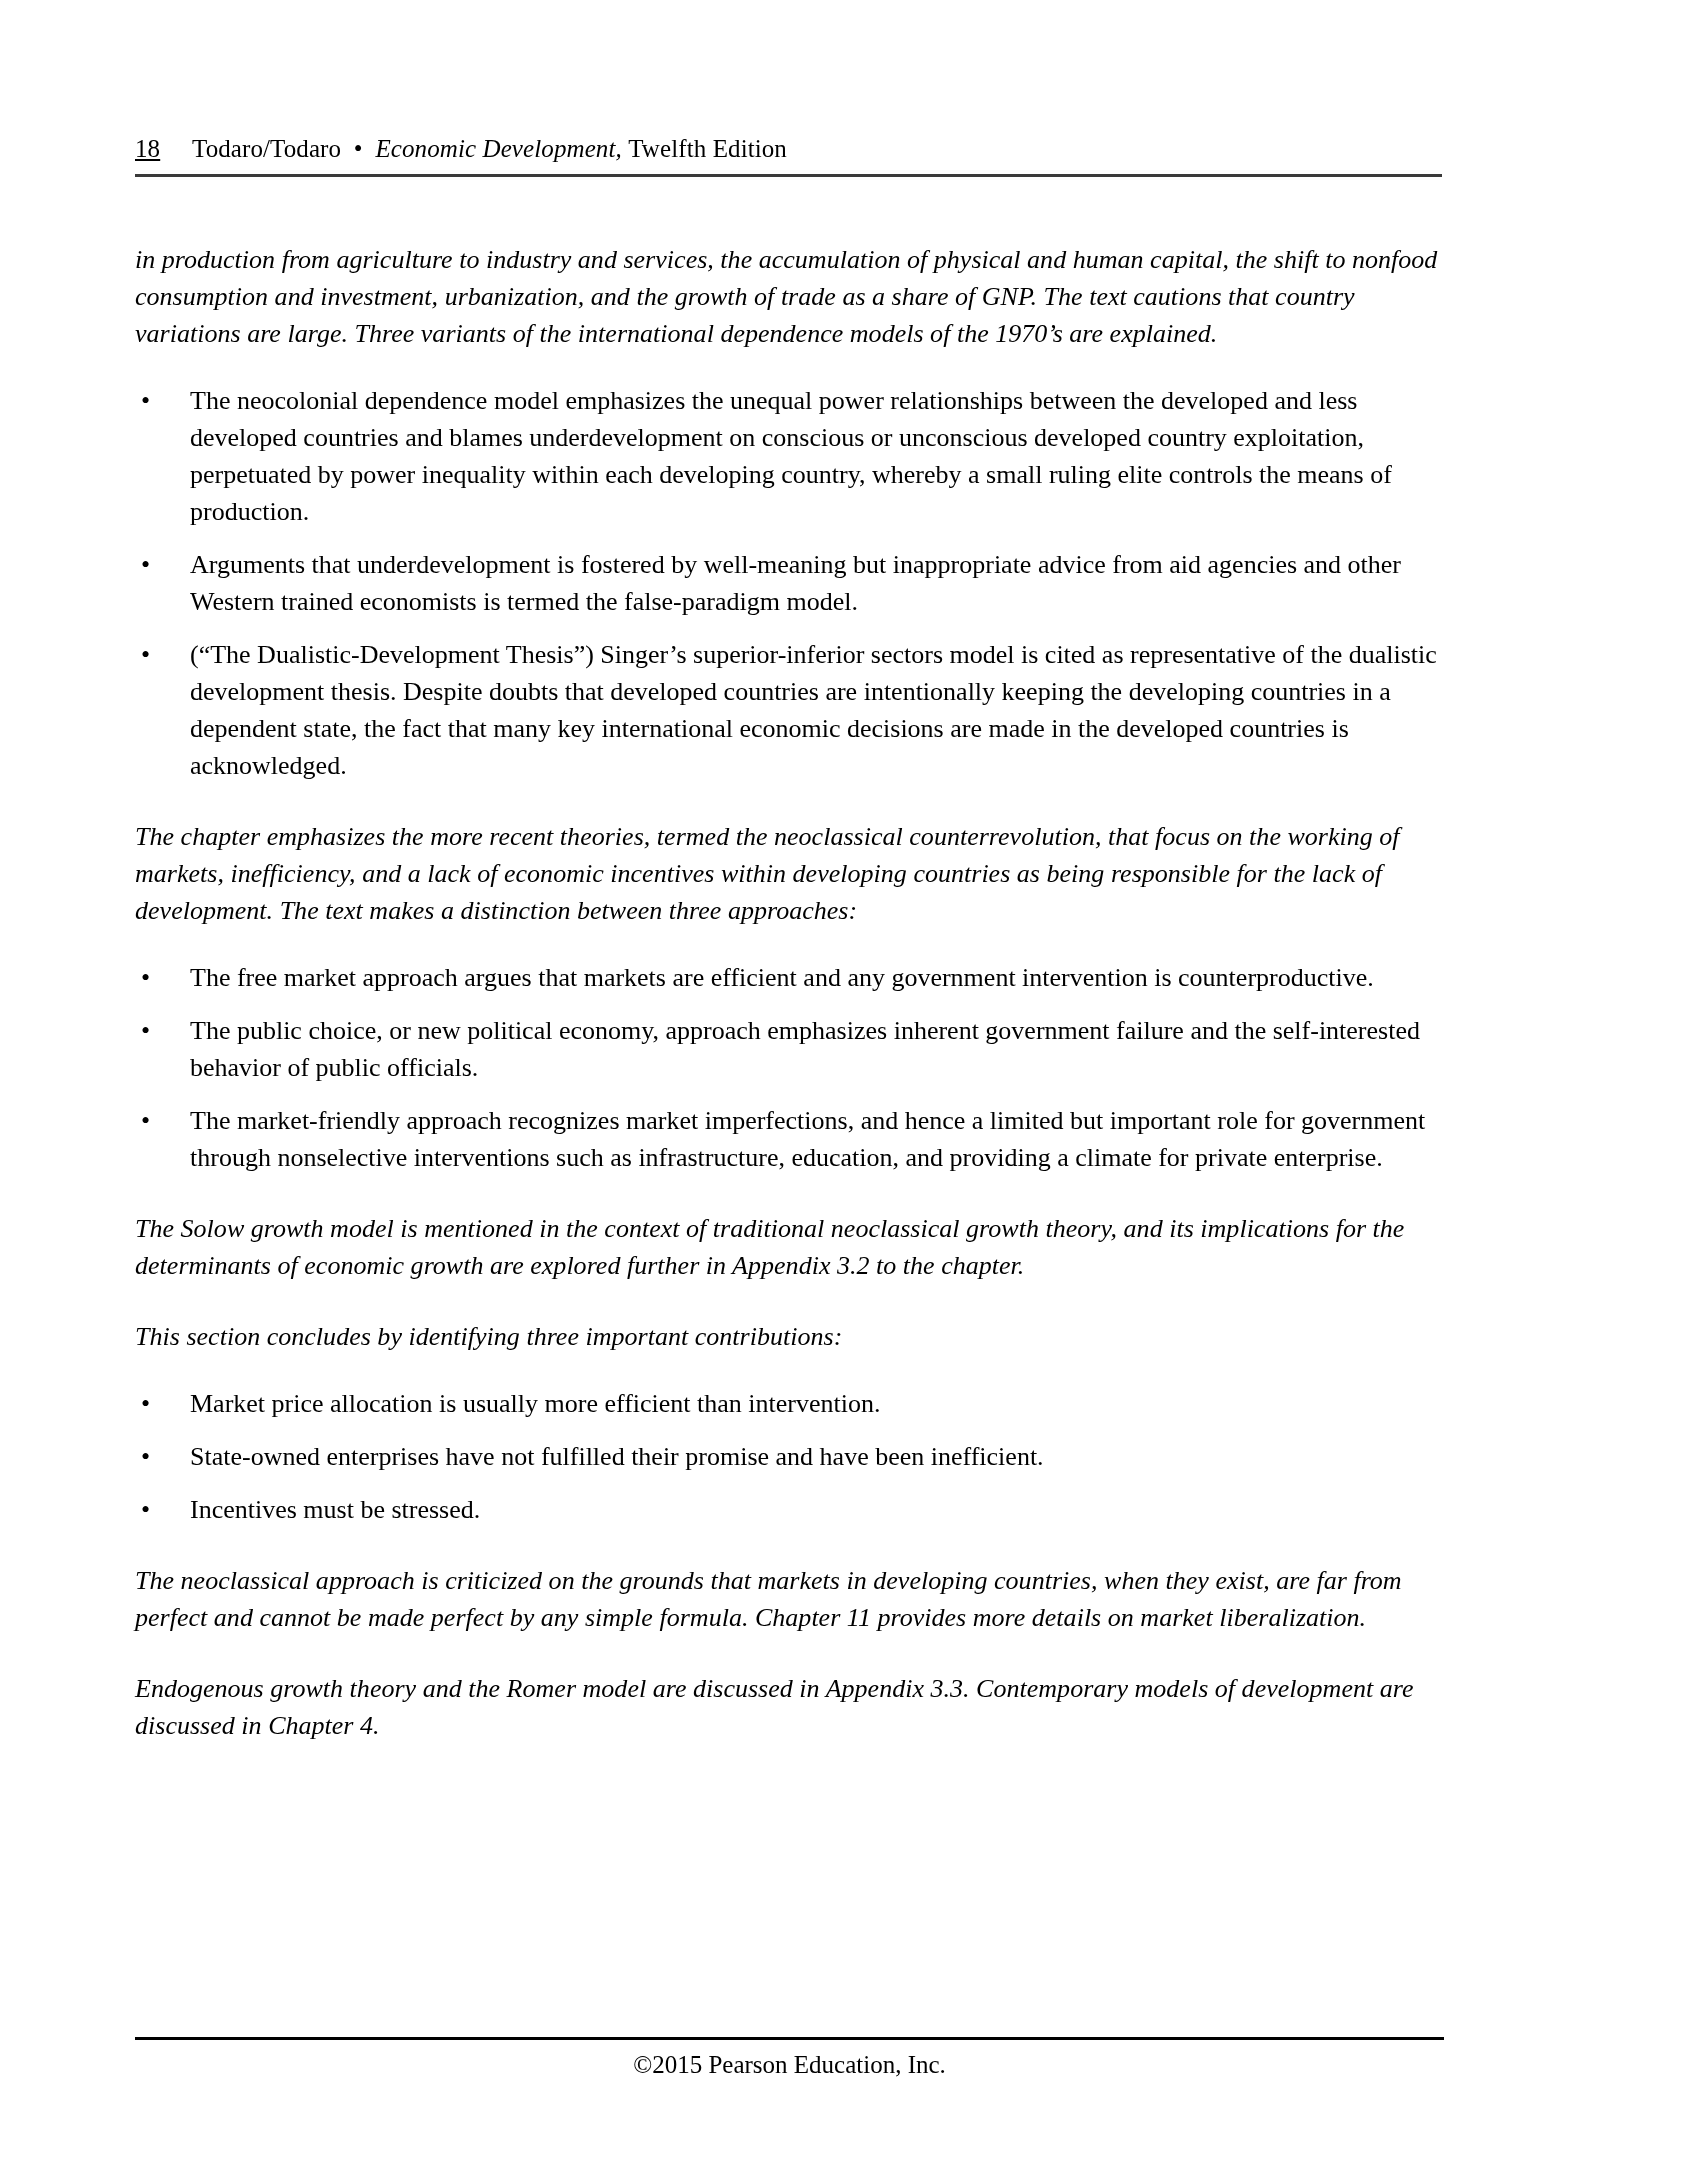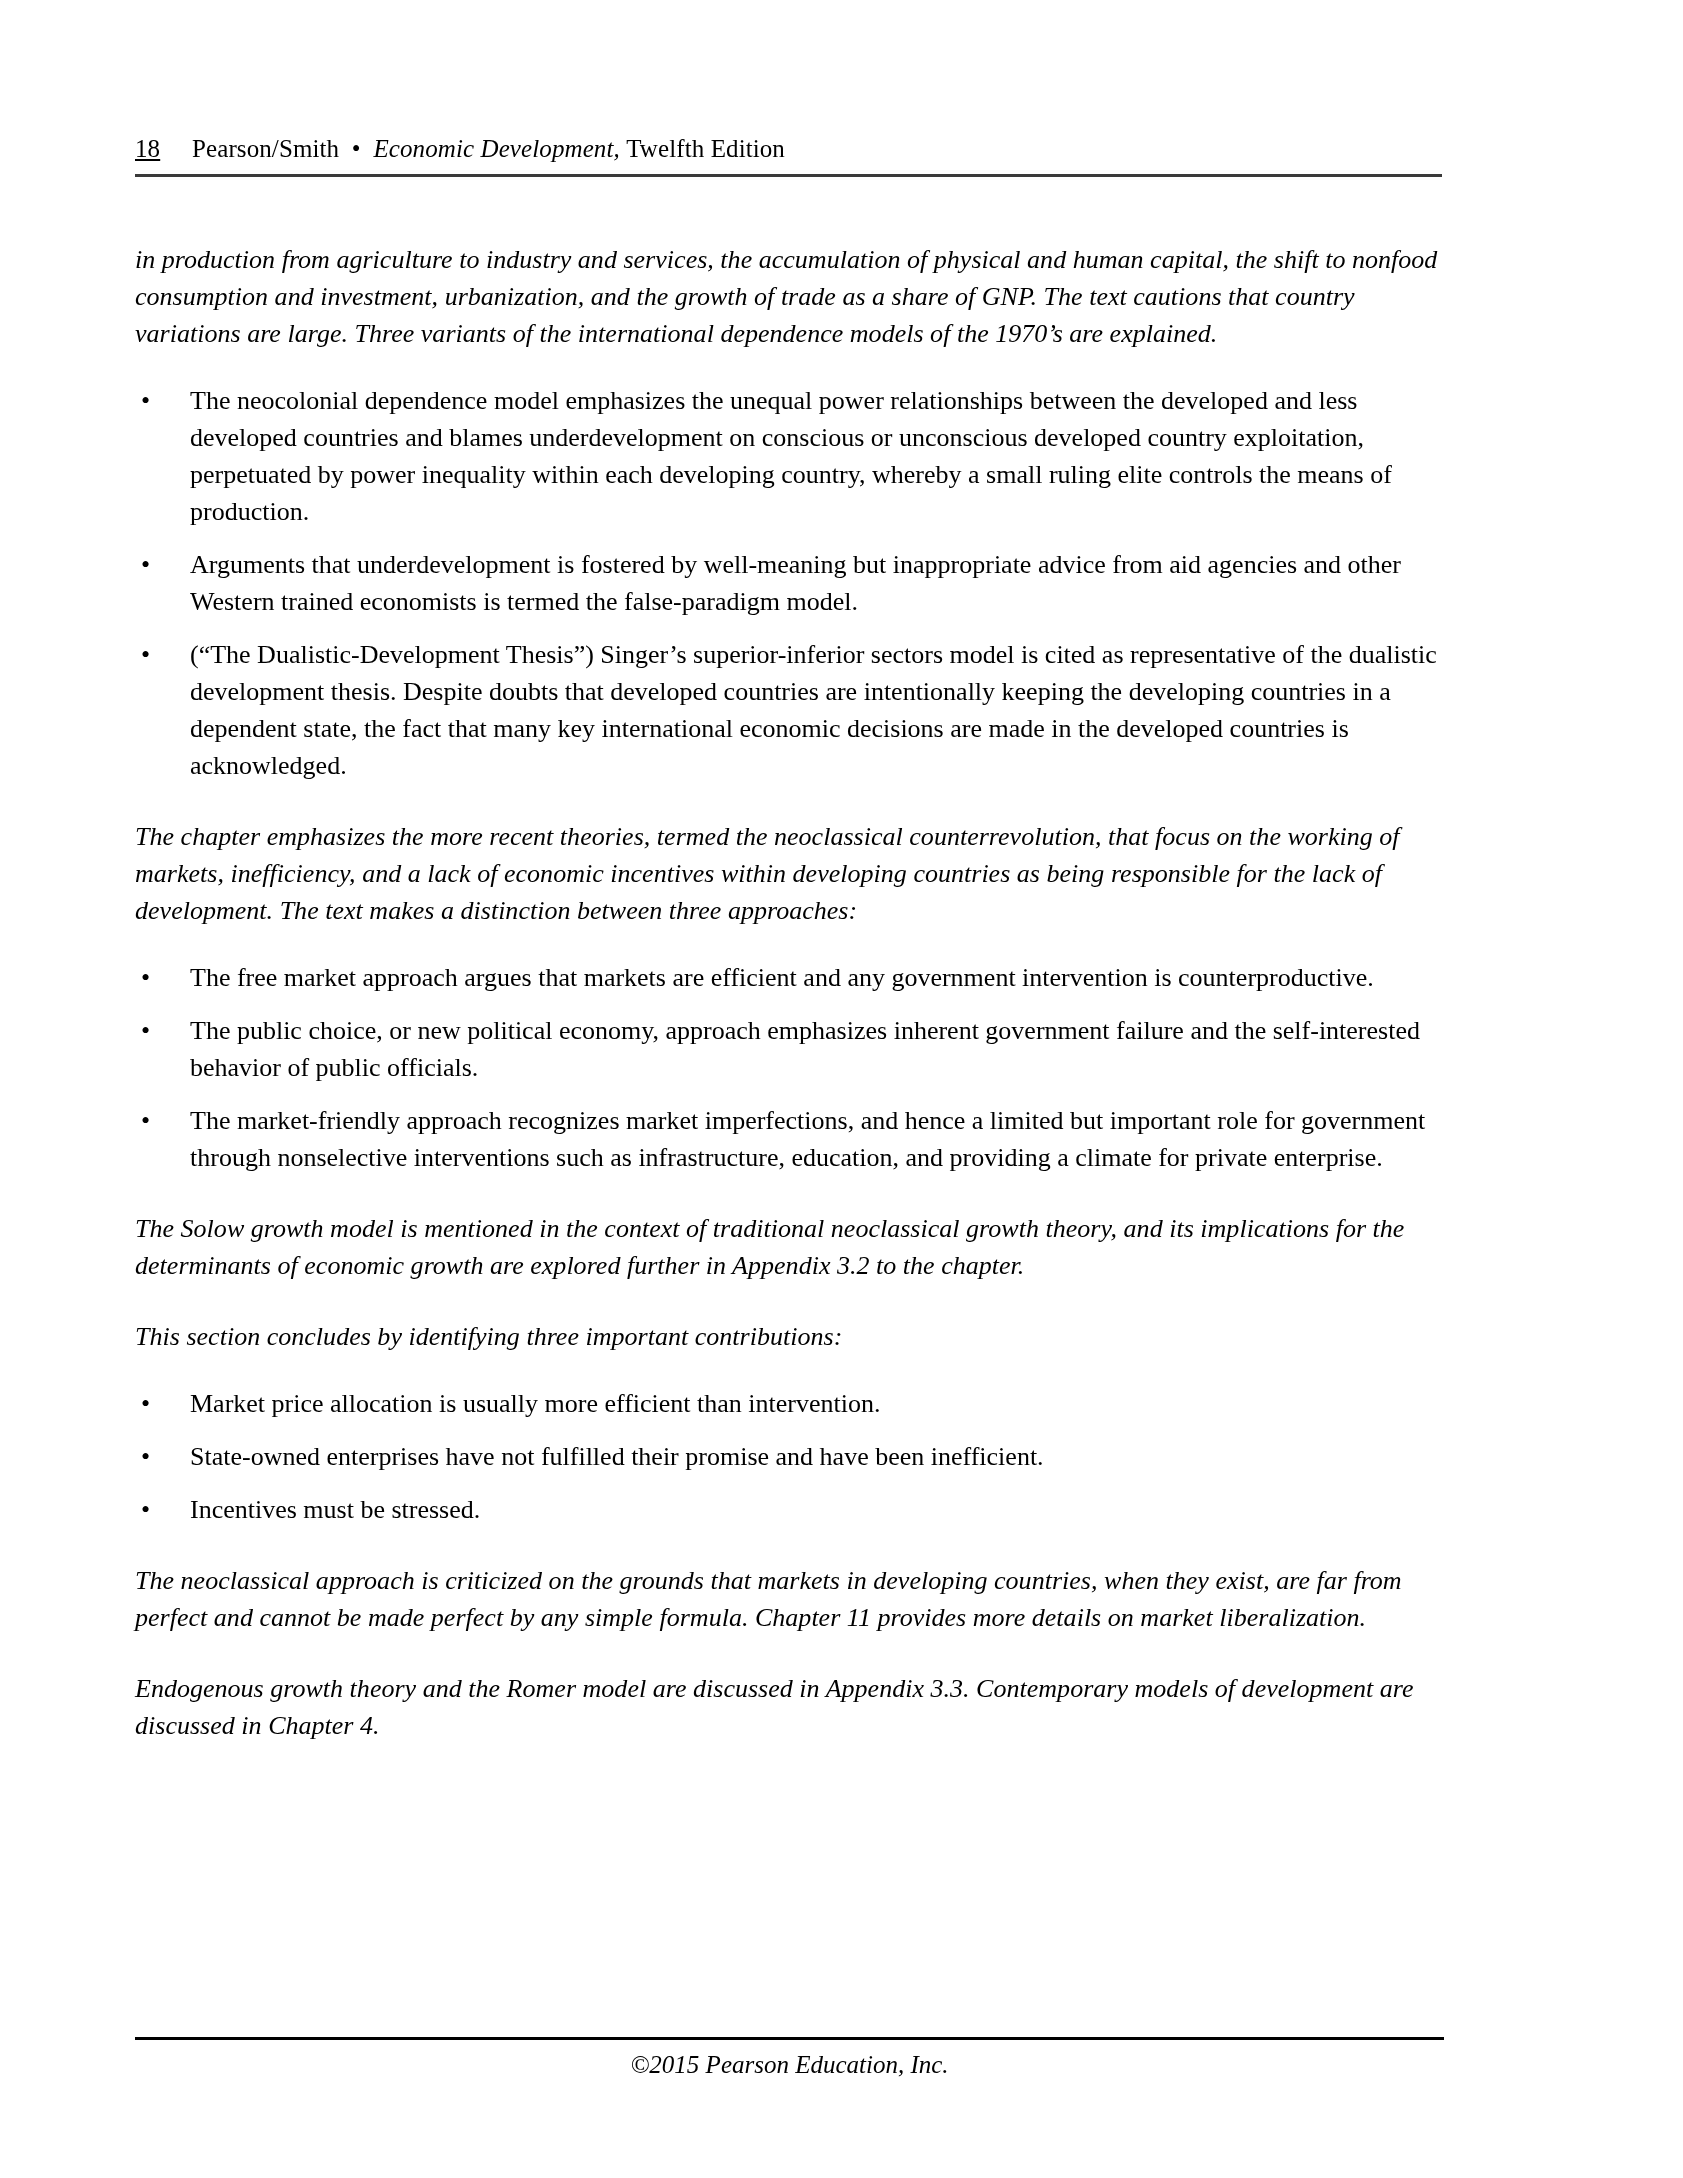--- a/index.html
+++ b/index.html
@@ -105,30 +105,29 @@
     background: #000000;
   }
   .page-footer {
     position: absolute;
     left: 135px;
     top: 2048px;
     width: 1309px;
     text-align: center;
     font-size: 25px;
     line-height: 34px;
-    font-style: italic;
   }
 </style>
 </head>
 <body>
 
 <div class="page">
 
   <div class="page-header">
-    <div class="header-line"><span class="header-pageno">18</span><span>Pearson/Smith</span>&nbsp;&nbsp;<span>•</span>&nbsp;&nbsp;<span class="header-title-italic">Economic Development,</span>&nbsp;<span>Twelfth Edition</span></div>
+    <div class="header-line"><span class="header-pageno">18</span><span>Todaro/Todaro</span>&nbsp;&nbsp;<span>•</span>&nbsp;&nbsp;<span class="header-title-italic">Economic Development,</span>&nbsp;<span>Twelfth Edition</span></div>
   </div>
   <div class="header-rule"></div>
 
   <div class="body-block">
 
     <p class="para">in production from agriculture to industry and services, the accumulation of physical and human capital, the shift to nonfood consumption and investment, urbanization, and the growth of trade as a share of GNP. The text cautions that country variations are large. Three variants of the international dependence models of the 1970’s are explained.</p>
 
     <div class="spacer-list"></div>
 
     <ul class="bullets">

